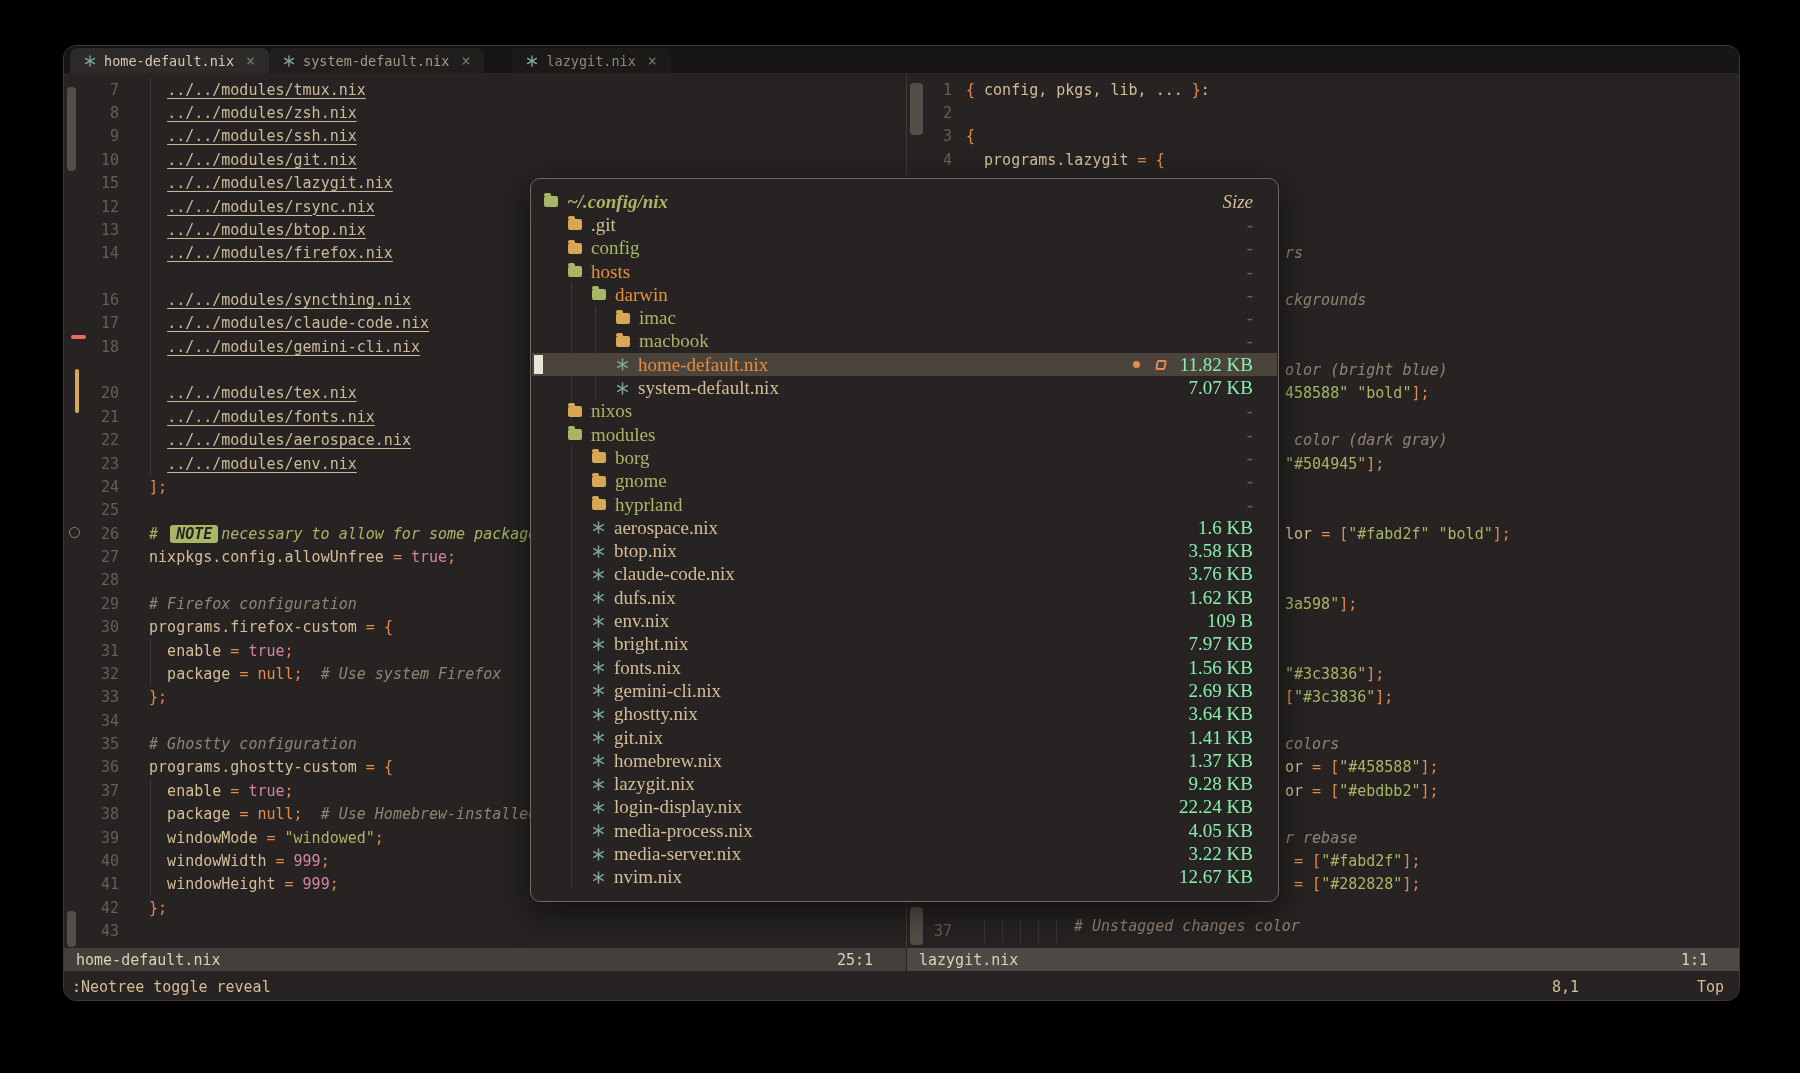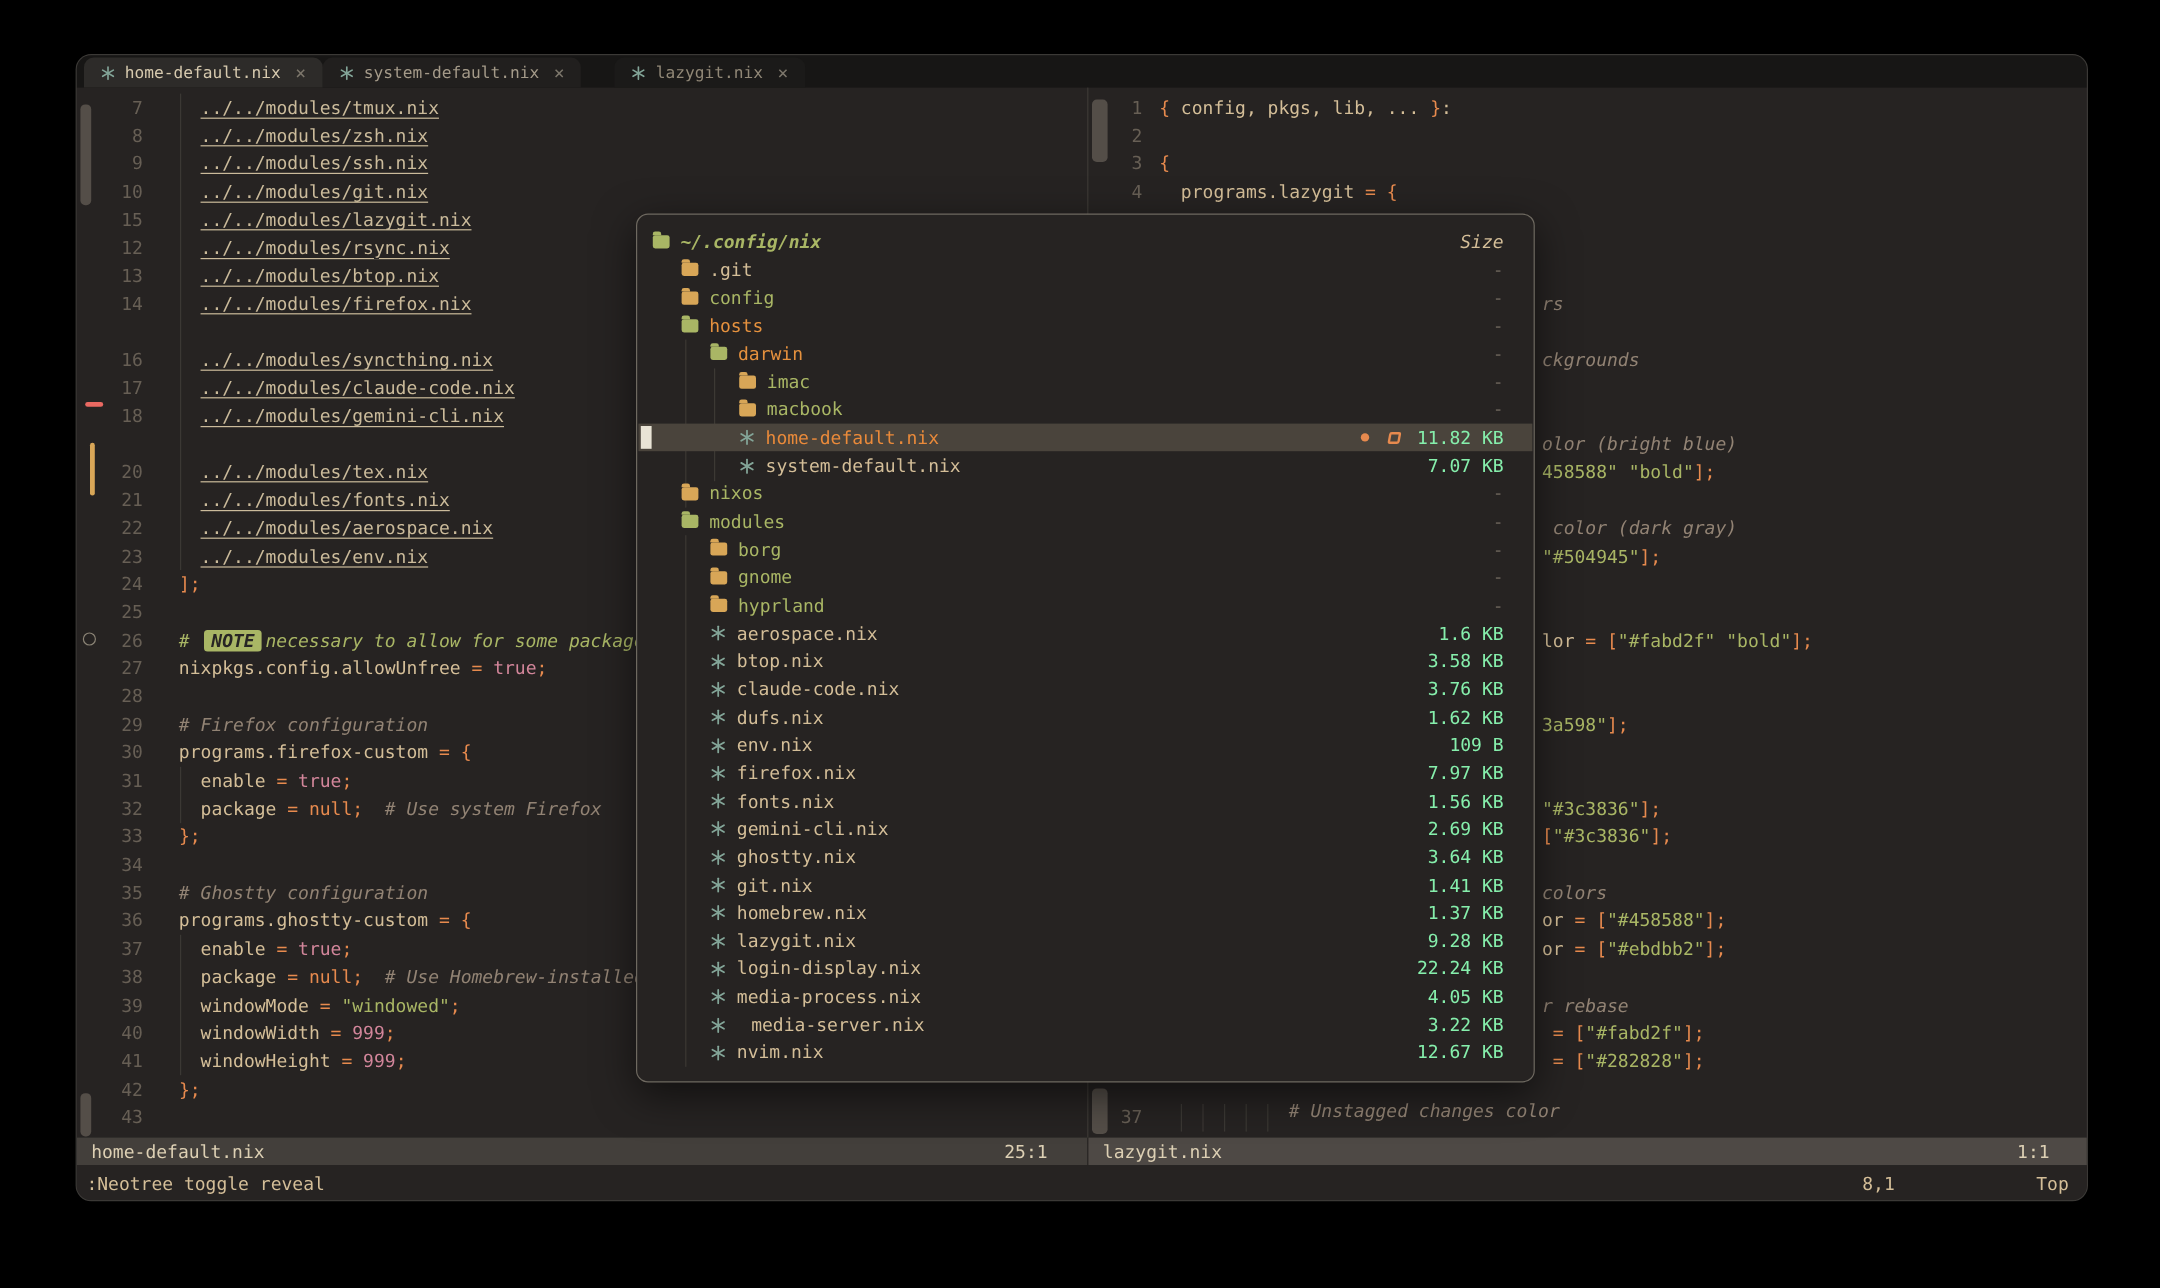--- a/index.html
+++ b/index.html
@@ -58,21 +58,21 @@
   #cmdline{position:absolute;left:0;right:0;top:925px;height:31px;background:#262322;
            font-size:15px;color:#d4be98;display:flex;align-items:center;}
   #cmdline .cmd{margin-left:8px;}
   #cmdline .ruler{position:absolute;right:160px;}
   #cmdline .scrollpos{position:absolute;right:15px;}
   
   #float{position:absolute;left:466px;top:132px;width:749px;height:724px;
          background:#262322;border:1px solid #6e6960;border-radius:10px;
          box-shadow:0 10px 34px rgba(0,0,0,.55);box-sizing:border-box;overflow:hidden;z-index:10;}
   .trow{position:absolute;left:1px;right:1px;height:23.3px;display:flex;align-items:center;
-        font-size:15px;white-space:pre;padding-right:24px;box-sizing:border-box;}
+        font-size:19px;white-space:pre;padding-right:24px;box-sizing:border-box;font-family:Liberation Serif, serif;}
   .trow.sel{background:#4a443c;}
   .trow .lbl{margin-left:9px;}
   .t-fg{color:#d4be98}.t-grn{color:#a9b665}.t-org{color:#e5913e}
   .t-selorg{color:#ea8a3a}
   .t-root{color:#a9b665;font-weight:bold;font-style:italic;}
   .t-size{margin-left:auto;color:#86efac;}
   .t-dash{margin-left:auto;color:#6b635a;}
   .size-hdr{margin-left:auto;color:#d4be98;font-style:italic;}
   .fold{width:14px;height:11px;border-radius:2px;position:relative;flex:none;}
   .fold::before{content:"";position:absolute;top:-3px;left:0;width:7px;height:3px;
@@ -287,21 +287,21 @@
               <line x1="1.8" y1="4" x2="12.2" y2="10"></line>
               <line x1="1.8" y1="10" x2="12.2" y2="4"></line>
             </g>
           </svg><span class="lbl t-fg">env.nix</span><span class="t-size">109 B</span></div>
         <div class="trow" style="top: 453.7px; padding-left: 60px;"><svg class="nixsvg" width="13" height="13" viewBox="0 0 14 14">
             <g stroke="#83a598" stroke-width="1.6" stroke-linecap="round">
               <line x1="7" y1="1" x2="7" y2="13"></line>
               <line x1="1.8" y1="4" x2="12.2" y2="10"></line>
               <line x1="1.8" y1="10" x2="12.2" y2="4"></line>
             </g>
-          </svg><span class="lbl t-fg">firefox.nix</span><span class="t-size">7.97 KB</span></div>
+          </svg><span class="lbl t-fg">bright.nix</span><span class="t-size">7.97 KB</span></div>
         <div class="trow" style="top: 477px; padding-left: 60px;"><svg class="nixsvg" width="13" height="13" viewBox="0 0 14 14">
             <g stroke="#83a598" stroke-width="1.6" stroke-linecap="round">
               <line x1="7" y1="1" x2="7" y2="13"></line>
               <line x1="1.8" y1="4" x2="12.2" y2="10"></line>
               <line x1="1.8" y1="10" x2="12.2" y2="4"></line>
             </g>
           </svg><span class="lbl t-fg">fonts.nix</span><span class="t-size">1.56 KB</span></div>
         <div class="trow" style="top: 500.3px; padding-left: 60px;"><svg class="nixsvg" width="13" height="13" viewBox="0 0 14 14">
             <g stroke="#83a598" stroke-width="1.6" stroke-linecap="round">
               <line x1="7" y1="1" x2="7" y2="13"></line>
@@ -344,21 +344,21 @@
               <line x1="1.8" y1="10" x2="12.2" y2="4"></line>
             </g>
           </svg><span class="lbl t-fg">login-display.nix</span><span class="t-size">22.24 KB</span></div>
         <div class="trow" style="top: 640.1px; padding-left: 60px;"><svg class="nixsvg" width="13" height="13" viewBox="0 0 14 14">
             <g stroke="#83a598" stroke-width="1.6" stroke-linecap="round">
               <line x1="7" y1="1" x2="7" y2="13"></line>
               <line x1="1.8" y1="4" x2="12.2" y2="10"></line>
               <line x1="1.8" y1="10" x2="12.2" y2="4"></line>
             </g>
           </svg><span class="lbl t-fg">media-process.nix</span><span class="t-size">4.05 KB</span></div>
-        <div class="trow" style="top: 663.4px; padding-left: 60px; gap: 12px;"><svg class="nixsvg" width="13" height="13" viewBox="0 0 14 14">
+        <div class="trow" style="top: 663.4px; padding-left: 60px;"><svg class="nixsvg" width="13" height="13" viewBox="0 0 14 14">
             <g stroke="#83a598" stroke-width="1.6" stroke-linecap="round">
               <line x1="7" y1="1" x2="7" y2="13"></line>
               <line x1="1.8" y1="4" x2="12.2" y2="10"></line>
               <line x1="1.8" y1="10" x2="12.2" y2="4"></line>
             </g>
           </svg><span class="lbl t-fg">media-server.nix</span><span class="t-size">3.22 KB</span></div>
         <div class="trow" style="top: 686.7px; padding-left: 60px;"><svg class="nixsvg" width="13" height="13" viewBox="0 0 14 14">
             <g stroke="#83a598" stroke-width="1.6" stroke-linecap="round">
               <line x1="7" y1="1" x2="7" y2="13"></line>
               <line x1="1.8" y1="4" x2="12.2" y2="10"></line>

